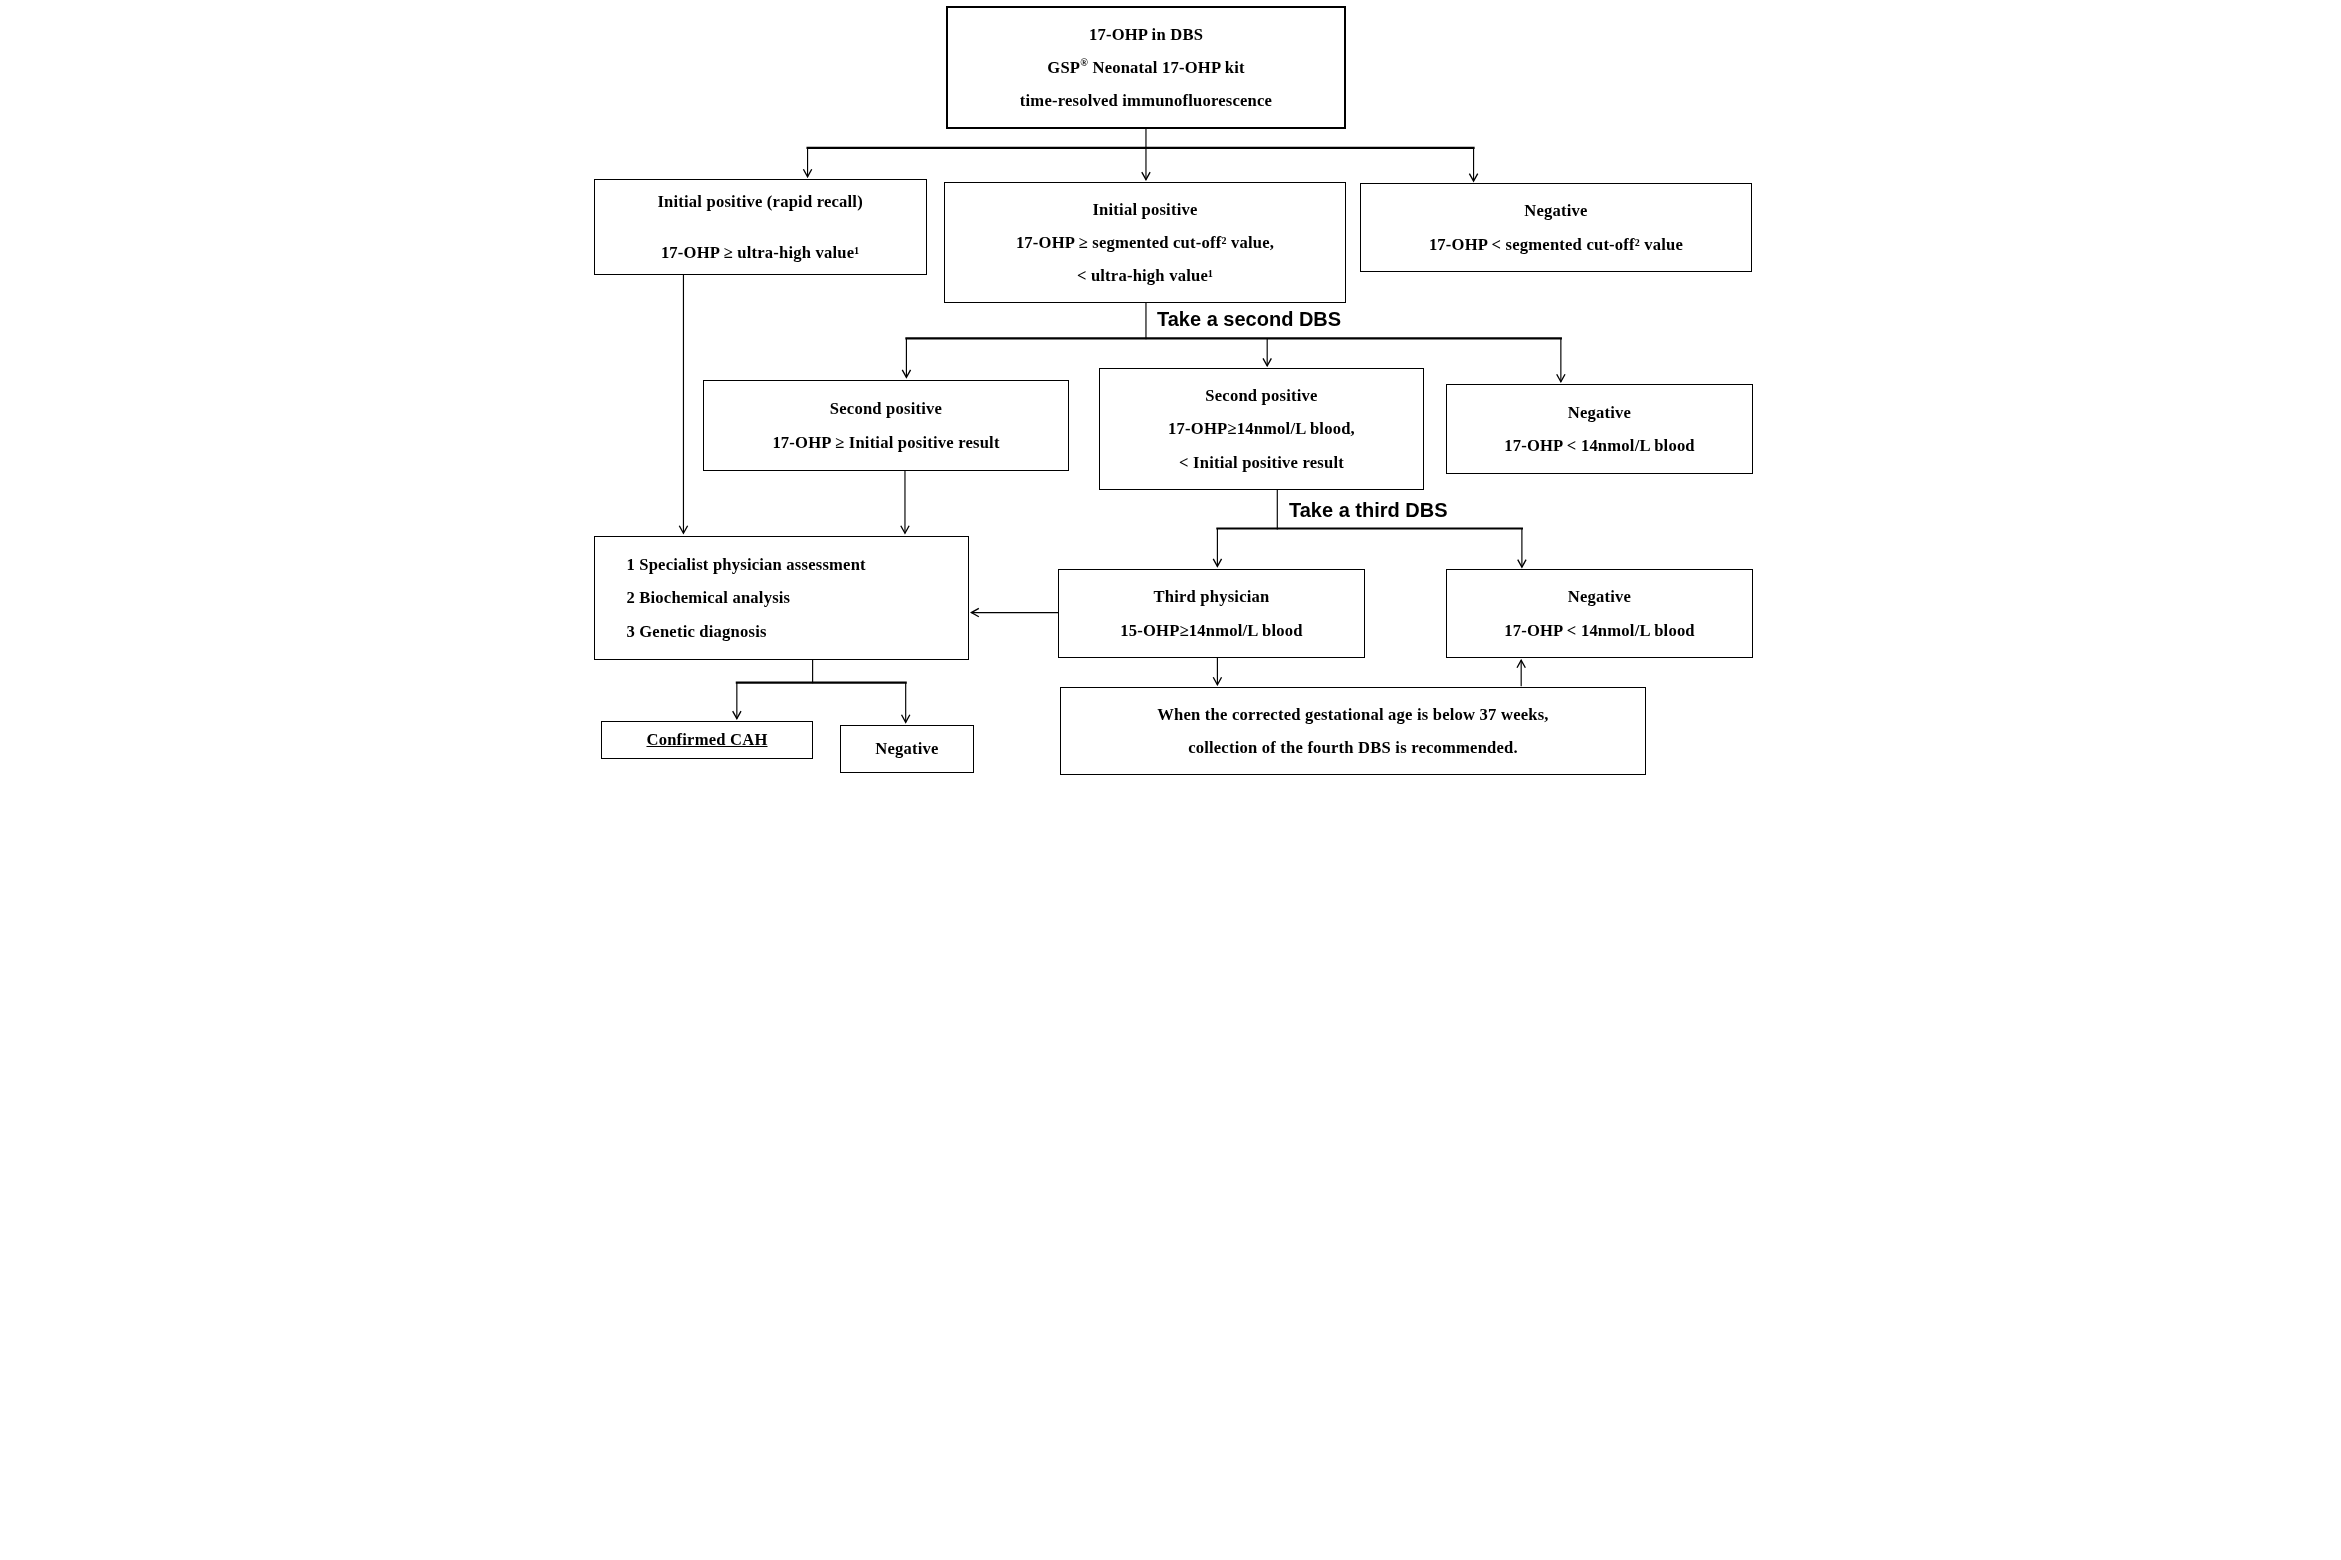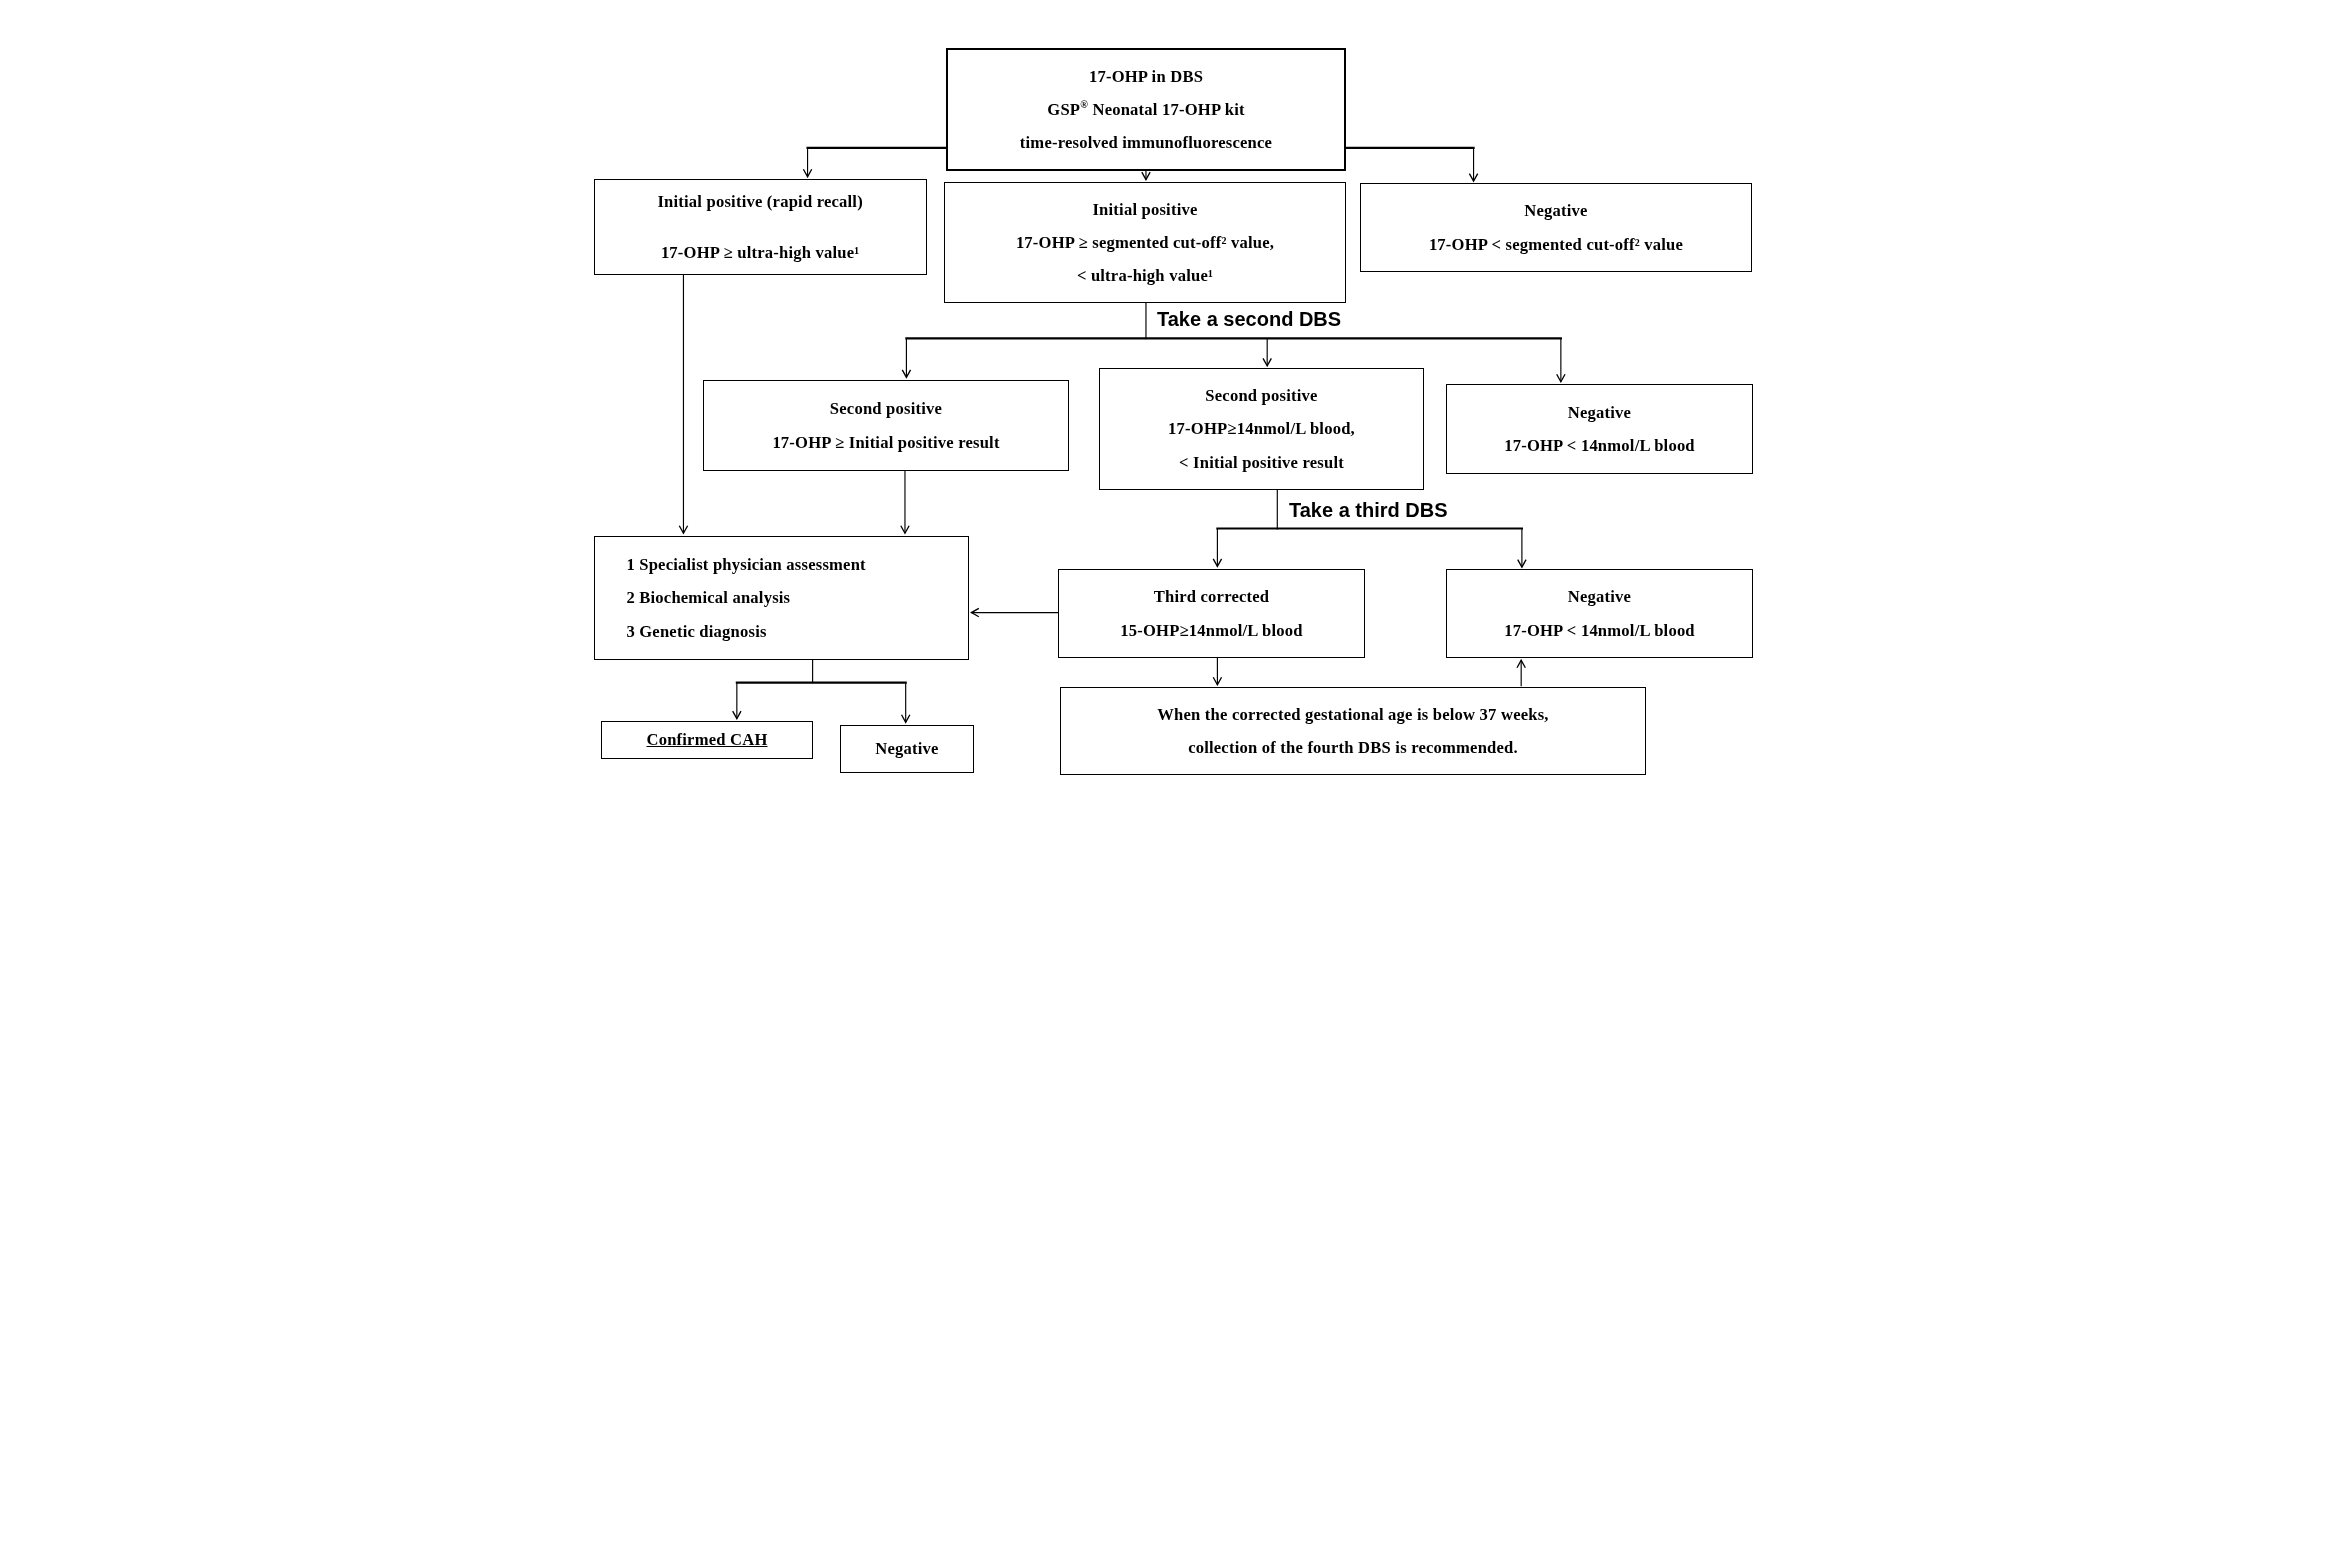--- a/index.html
+++ b/index.html
@@ -21,21 +21,21 @@
     align-items:center;
     text-align:center;
     font-weight:bold;
     font-size:16.6px;
     letter-spacing:0.2px;
     color:#000;
     line-height:1.15;
     padding:2.9px 4.3px;
     z-index:2;
   }
-  .box.border-heavy{border-width:2.2px;margin-top:42px;}
+  .box.border-heavy{border-width:2.2px;}
   .box.left-align{align-items:flex-start;text-align:left;padding-left:31px;}
   .bl{display:block;white-space:nowrap;}
   .sup{vertical-align:super;font-size:0.62em;line-height:0;}
   .flabel{
     position:absolute;
     font-family:"Liberation Sans",sans-serif;
     font-weight:bold;
     font-size:20px;
     color:#000;
     white-space:nowrap;
@@ -136,21 +136,21 @@
 
   <div class="flabel" style="left:704px;top:499px;">Take a third DBS</div>
 
   <div class="box left-align" style="left:9.4px;top:536px;width:375px;height:124px;">
     <span class="bl">1 Specialist physician assessment</span>
     <span class="bl">2 Biochemical analysis</span>
     <span class="bl">3 Genetic diagnosis</span>
   </div>
 
   <div class="box" style="left:473px;top:569px;width:307px;height:89px;">
-    <span class="bl">Third corrected</span>
+    <span class="bl">Third physician</span>
     <span class="bl">15-OHP≥14nmol/L blood</span>
   </div>
 
   <div class="box" style="left:861px;top:569px;width:307px;height:89px;">
     <span class="bl">Negative</span>
     <span class="bl">17-OHP &lt; 14nmol/L blood</span>
   </div>
 
   <div class="box" style="left:16px;top:721px;width:212px;height:38px;text-decoration:underline;">
     <span class="bl">Confirmed CAH</span>

